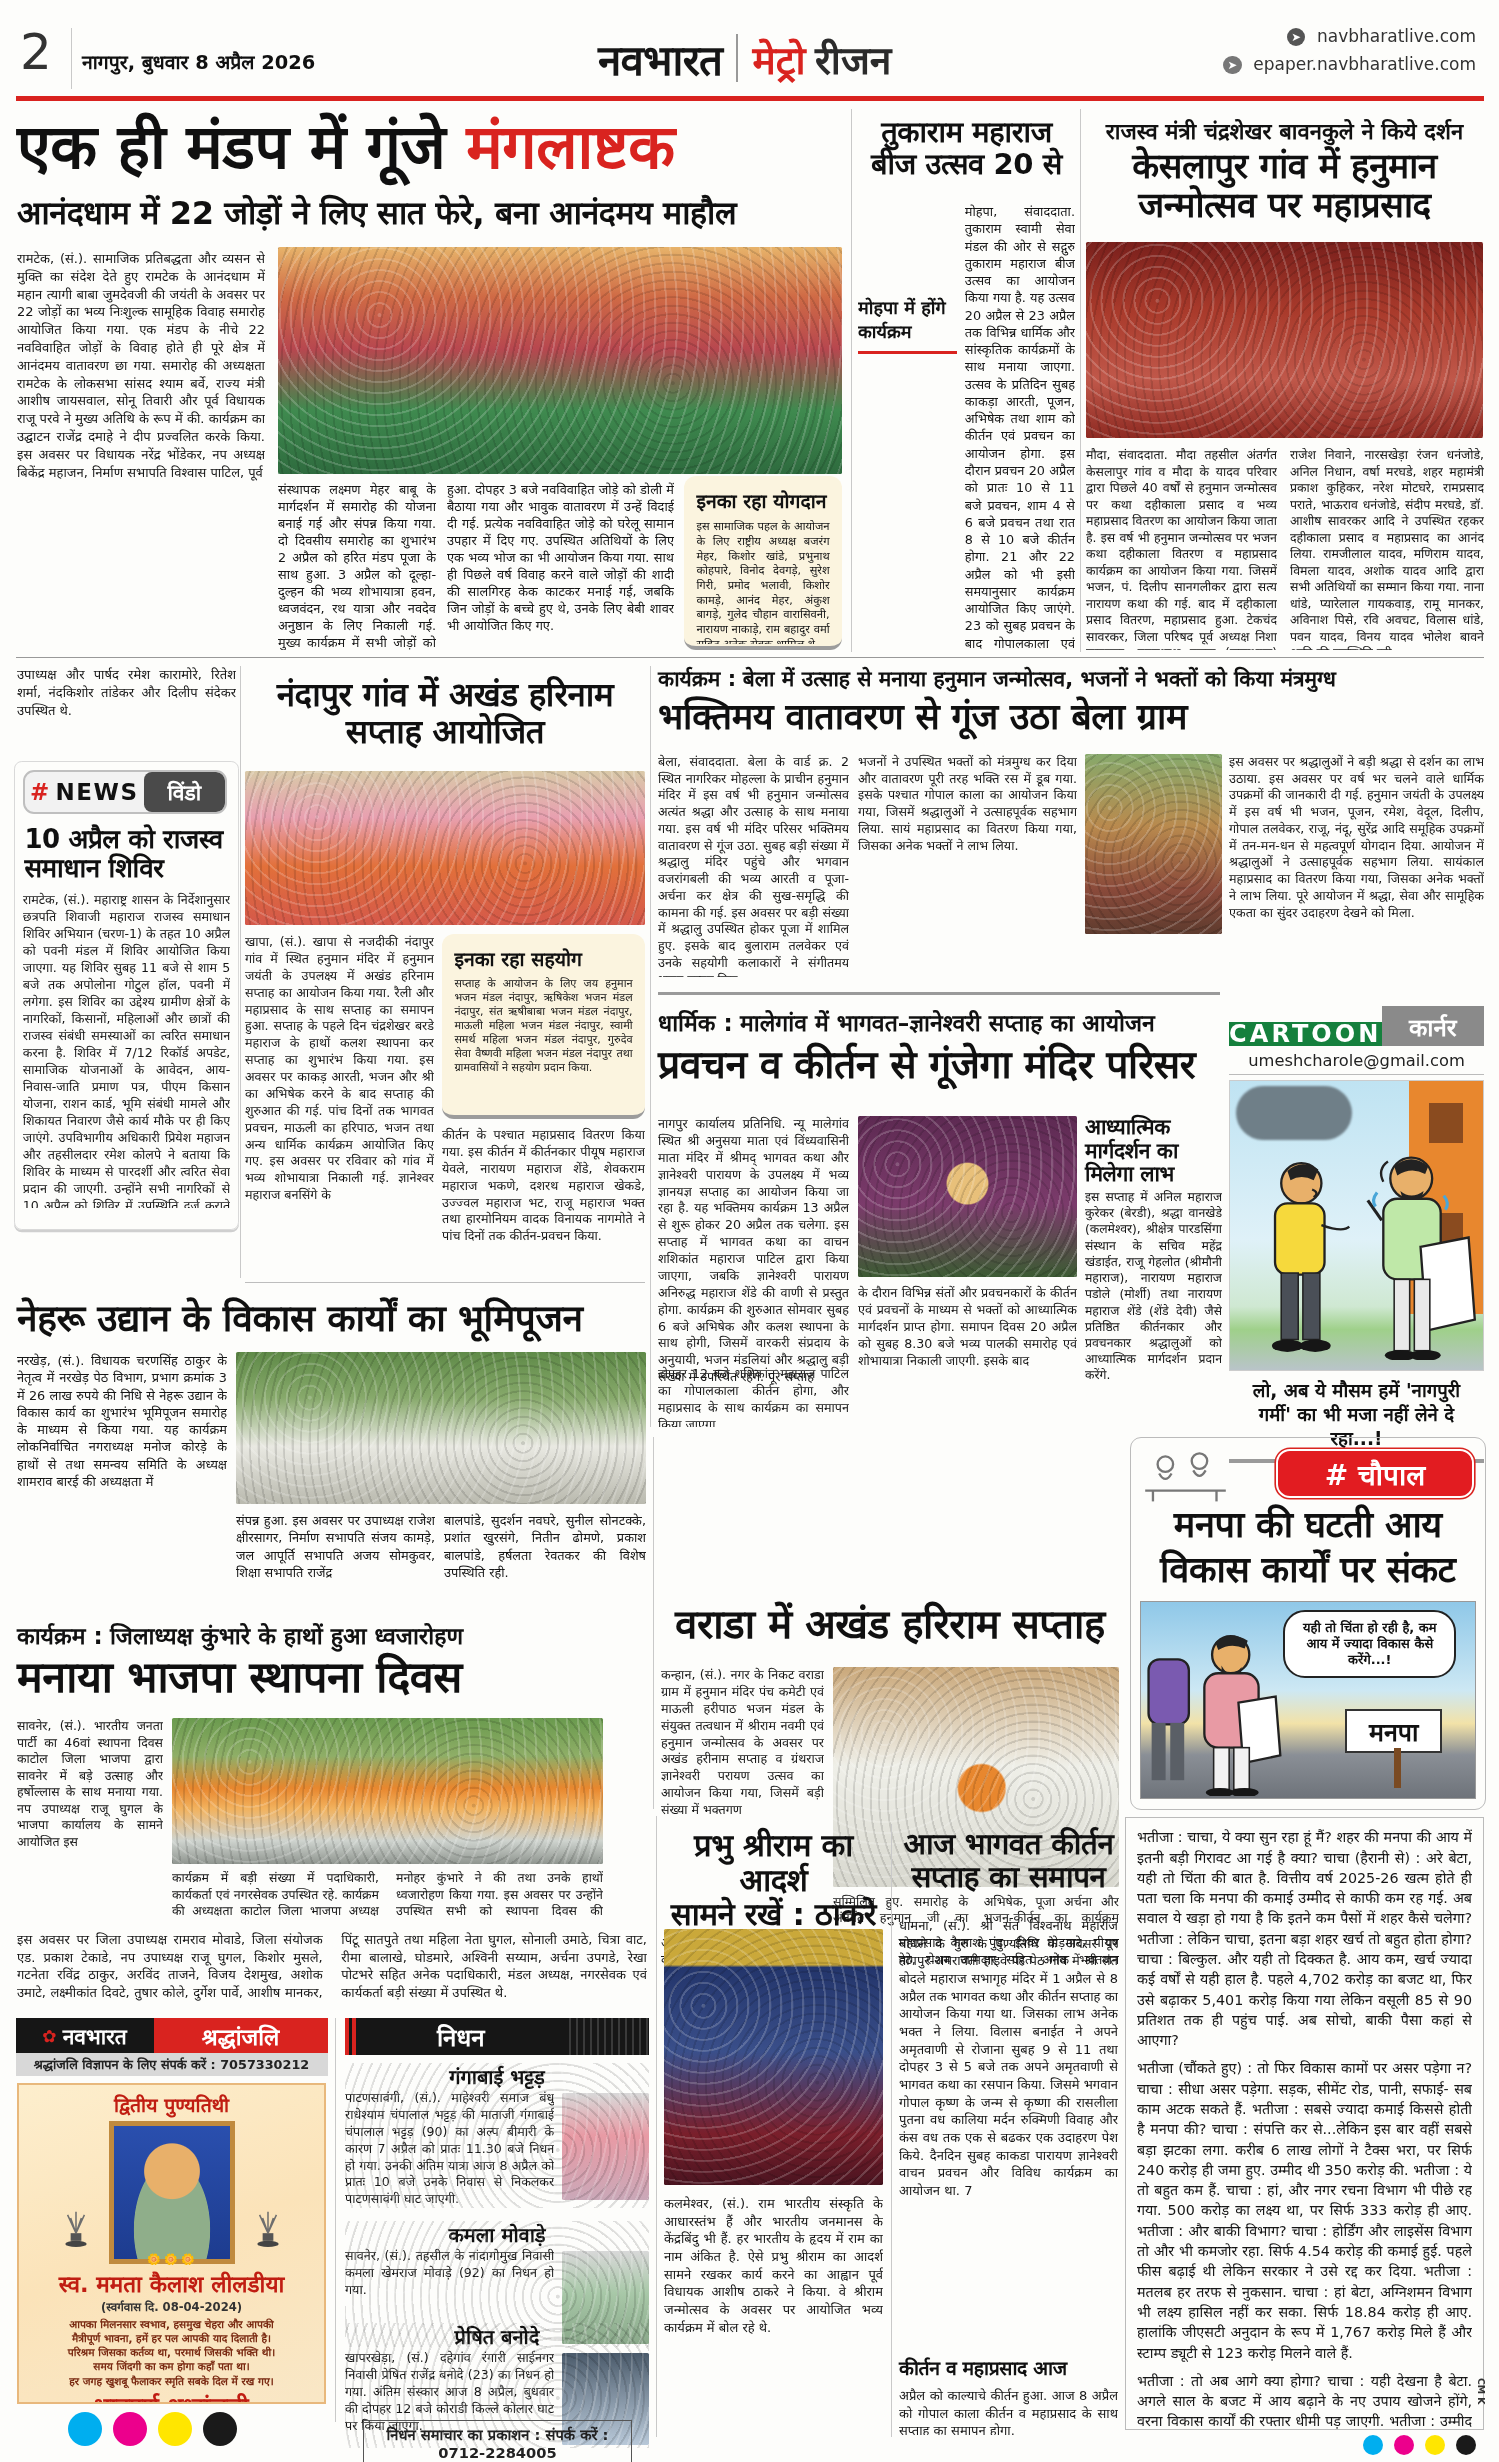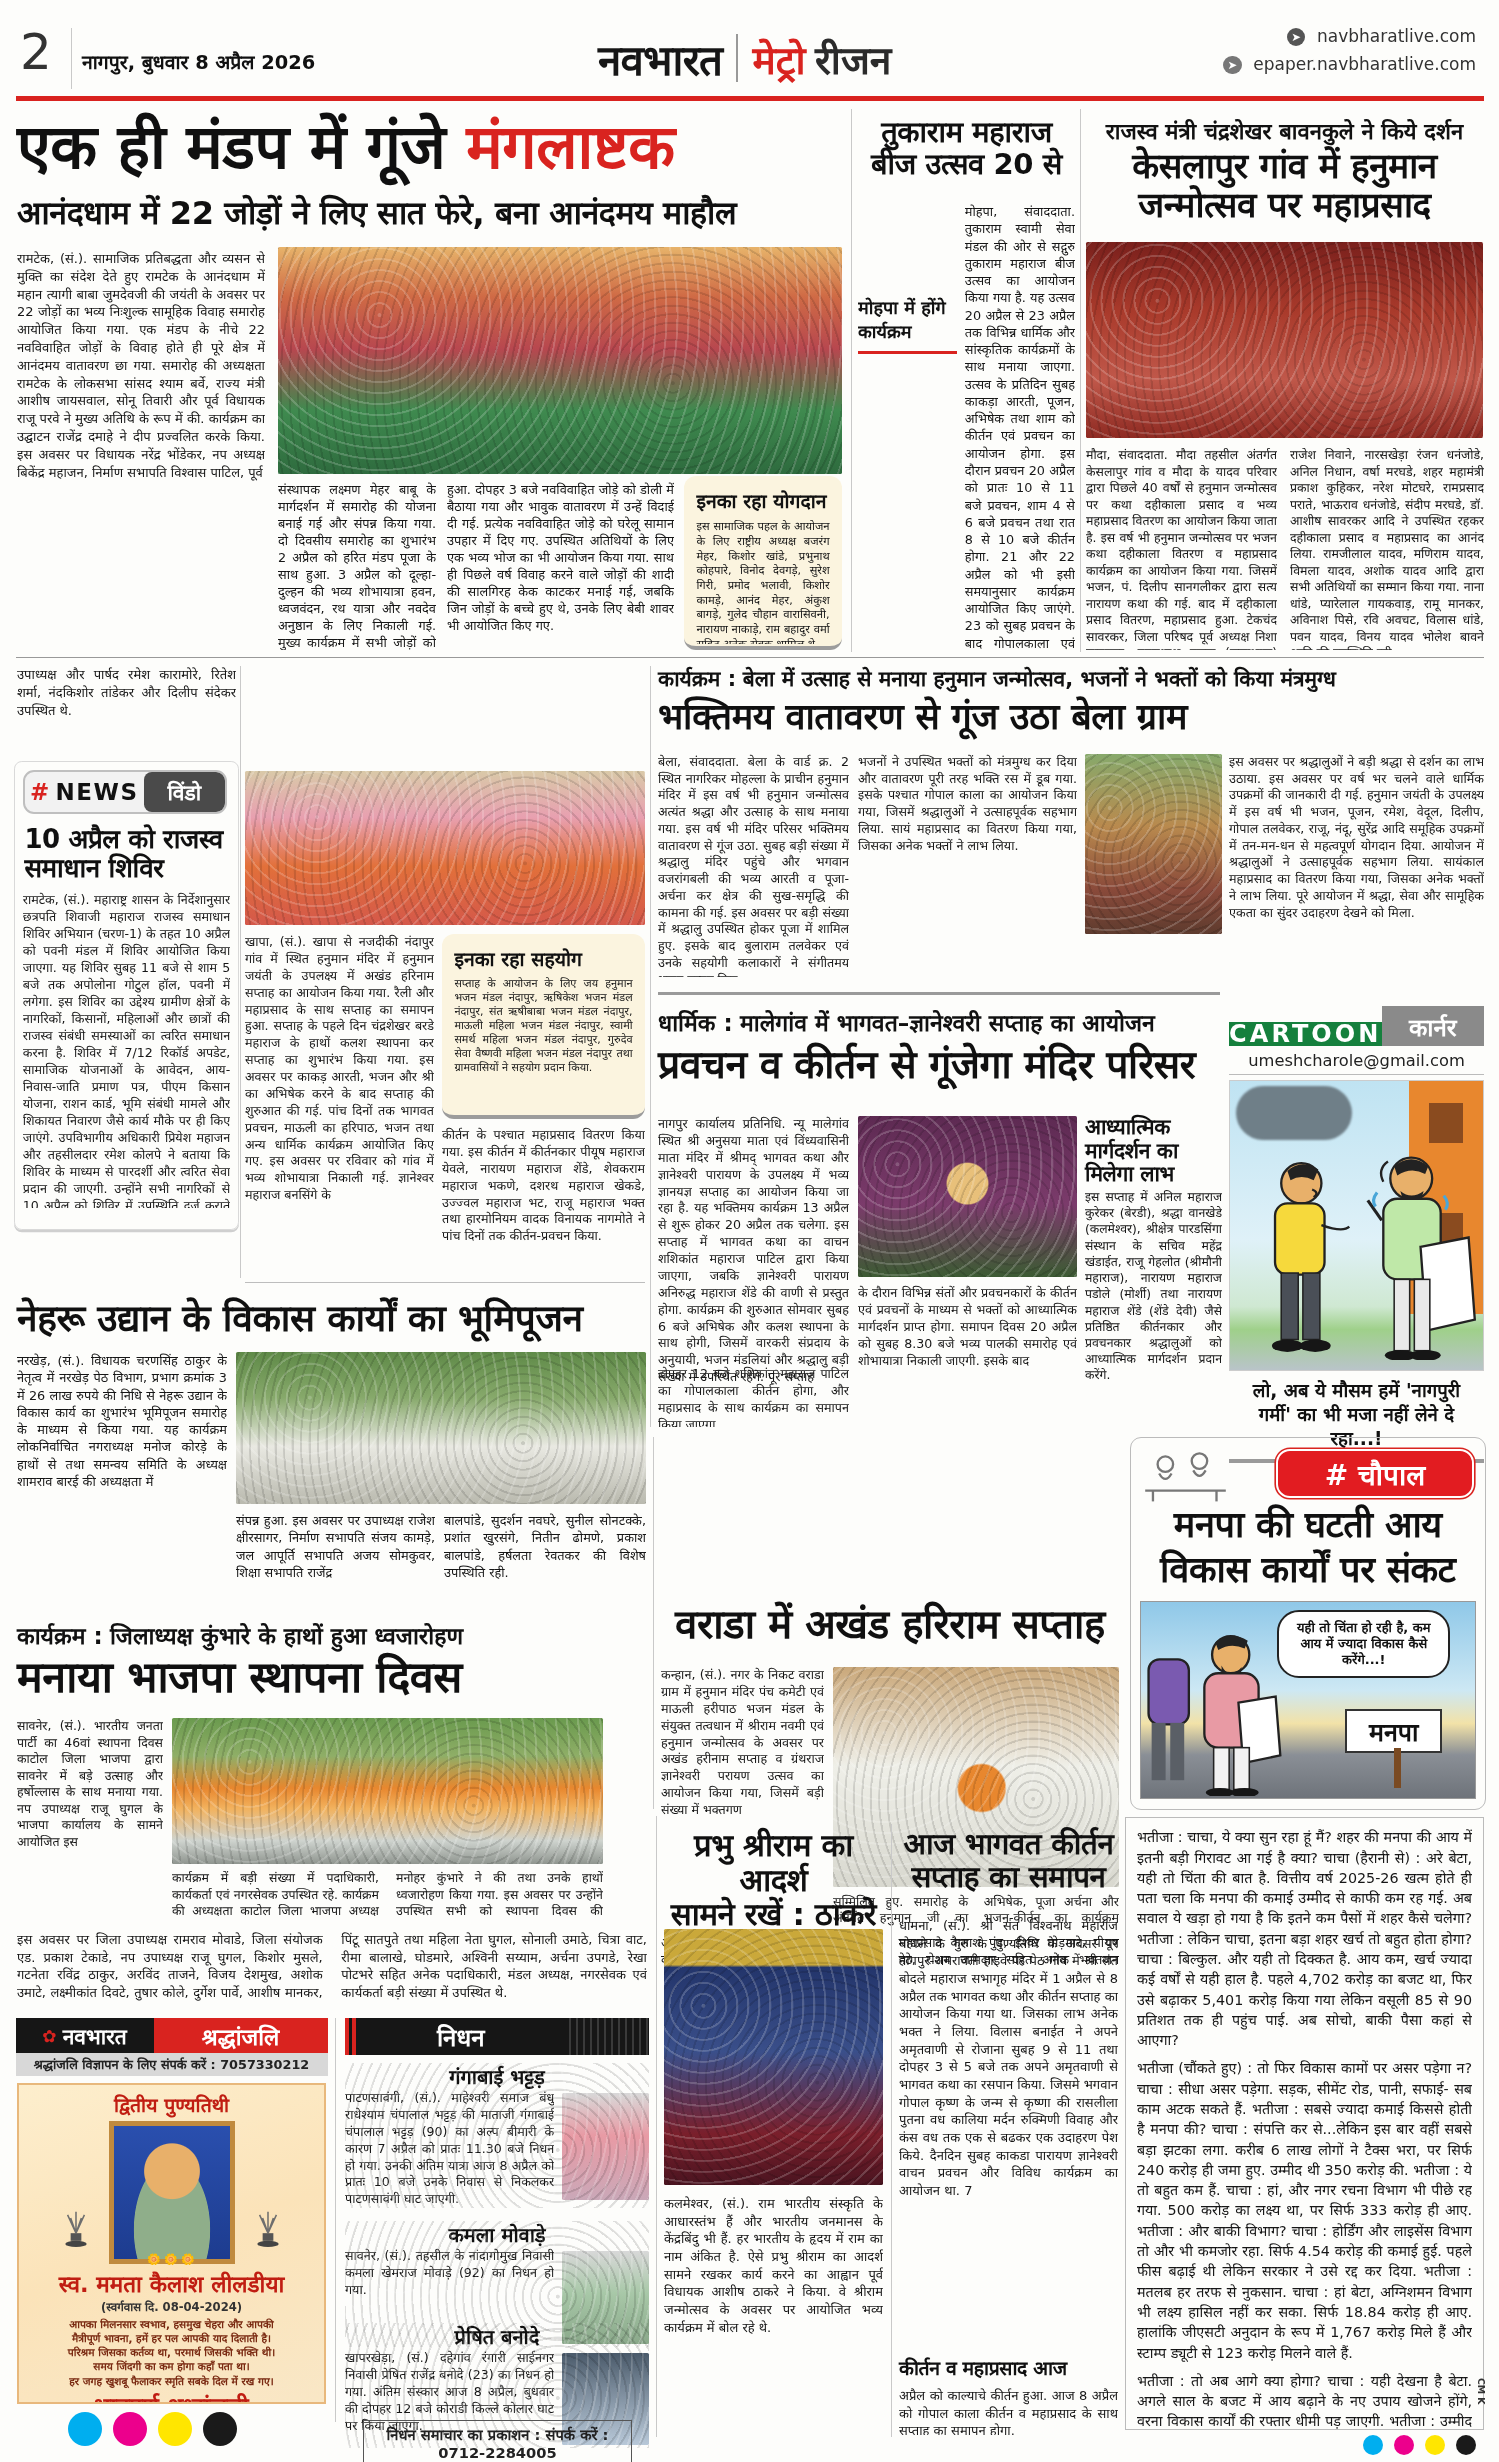--- a/index.html
+++ b/index.html
@@ -105,20 +105,21 @@
         <span style="letter-spacing:1.6px;color:#111;">NEWS</span>
       </div>
       <div style="width:81px;background:#4a4a4a;color:#fff;display:flex;align-items:center;justify-content:center;font-size:21px;font-weight:bold;border-radius:7.8px;">विंडो</div>
     </div>
     <div class="hl" style="font-size:26px;margin:11px 1.6px 7.8px 1.6px;">10 अप्रैल को राजस्व समाधान शिविर</div>
     <div class="jt" style="font-size:12.6px;line-height:1.35;height:317px;">रामटेक, (सं.). महाराष्ट्र शासन के निर्देशानुसार छत्रपति शिवाजी महाराज राजस्व समाधान शिविर अभियान (चरण-1) के तहत 10 अप्रैल को पवनी मंडल में शिविर आयोजित किया जाएगा. यह शिविर सुबह 11 बजे से शाम 5 बजे तक अपोलोना गोटुल हॉल, पवनी में लगेगा. इस शिविर का उद्देश्य ग्रामीण क्षेत्रों के नागरिकों, किसानों, महिलाओं और छात्रों की राजस्व संबंधी समस्याओं का त्वरित समाधान करना है. शिविर में 7/12 रिकॉर्ड अपडेट, सामाजिक योजनाओं के आवेदन, आय-निवास-जाति प्रमाण पत्र, पीएम किसान योजना, राशन कार्ड, भूमि संबंधी मामले और शिकायत निवारण जैसे कार्य मौके पर ही किए जाएंगे. उपविभागीय अधिकारी प्रियेश महाजन और तहसीलदार रमेश कोलपे ने बताया कि शिविर के माध्यम से पारदर्शी और त्वरित सेवा प्रदान की जाएगी. उन्होंने सभी नागरिकों से 10 अप्रैल को शिविर में उपस्थिति दर्ज कराते हुए इसका लाभ लें.</div>
   </div>
 
   <div class="vline" style="left:240px;top:666px;height:612px;"></div>
 
+  <div class="abs hl center" style="left:245px;top:677px;width:400px;font-size:33px;">नंदापुर गांव में अखंड हरिनाम सप्ताह आयोजित</div>
   <div class="ph" style="left:245px;top:771px;width:400px;height:154px;background:linear-gradient(180deg,#d9c9a8 0%,#e8a0b0 30%,#e2703a 62%,#d4584a 100%);"></div>
   <div class="abs jt" style="left:245px;top:934px;width:189px;height:343px;font-size:12.6px;line-height:1.34;">खापा, (सं.). खापा से नजदीकी नंदापुर गांव में स्थित हनुमान मंदिर में हनुमान जयंती के उपलक्ष्य में अखंड हरिनाम सप्ताह का आयोजन किया गया. रैली और महाप्रसाद के साथ सप्ताह का समापन हुआ. सप्ताह के पहले दिन चंद्रशेखर बरडे महाराज के हाथों कलश स्थापना कर सप्ताह का शुभारंभ किया गया. इस अवसर पर काकड़ आरती, भजन और श्री का अभिषेक करने के बाद सप्ताह की शुरुआत की गई. पांच दिनों तक भागवत प्रवचन, माऊली का हरिपाठ, भजन तथा अन्य धार्मिक कार्यक्रम आयोजित किए गए. इस अवसर पर रविवार को गांव में भव्य शोभायात्रा निकाली गई. ज्ञानेश्वर महाराज बनसिंगे के</div>
   <div class="abs cream" style="left:442px;top:934px;width:203px;height:185px;box-sizing:border-box;">
     <div style="font-size:19.4px;font-weight:bold;color:#111;margin-bottom:4.7px;">इनका रहा सहयोग</div>
     <div class="jt" style="font-size:11px;line-height:1.28;height:130px;">सप्ताह के आयोजन के लिए जय हनुमान भजन मंडल नंदापुर, ऋषिकेश भजन मंडल नंदापुर, संत ऋषीबाबा भजन मंडल नंदापुर, माऊली महिला भजन मंडल नंदापुर, स्वामी समर्थ महिला भजन मंडल नंदापुर, गुरुदेव सेवा वैष्णवी महिला भजन मंडल नंदापुर तथा ग्रामवासियों ने सहयोग प्रदान किया.</div>
   </div>
   <div class="abs jt" style="left:442px;top:1127px;width:203px;height:151px;font-size:12.6px;line-height:1.34;">कीर्तन के पश्चात महाप्रसाद वितरण किया गया. इस कीर्तन में कीर्तनकार पीयूष महाराज येवले, नारायण महाराज शेंडे, शेवकराम महाराज भकणे, दशरथ महाराज खेकडे, उज्ज्वल महाराज भट, राजू महाराज भक्त तथा हारमोनियम वादक विनायक नागमोते ने पांच दिनों तक कीर्तन-प्रवचन किया.</div>
 
   <div class="vline" style="left:650px;top:666px;height:761px;"></div>
 
@@ -223,21 +224,21 @@
       <line x1="18" y1="60" x2="18" y2="74" stroke="#777" stroke-width="3"></line>
       <line x1="100" y1="60" x2="100" y2="74" stroke="#777" stroke-width="3"></line>
       <circle cx="34" cy="26" r="10" fill="none" stroke="#777" stroke-width="3"></circle>
       <circle cx="78" cy="22" r="10" fill="none" stroke="#777" stroke-width="3"></circle>
       <path d="M26 38 q8 14 16 0 M70 34 q8 14 16 0" stroke="#777" stroke-width="3" fill="none"></path>
     </svg>
     <div class="badge-pill" style="position:absolute;right:11px;top:11px;width:194px;height:45px;font-size:28px;border-radius:14px;border:2.3px solid #fff;box-shadow:0 0 0 1.6px #d9231f;text-align:center;"># चौपाल</div>
     <div class="hl center" style="position:absolute;left:7.8px;top:67px;width:338px;font-size:36px;">मनपा की घटती आय</div>
     <div class="hl center" style="position:absolute;left:7.8px;top:112px;width:338px;font-size:36px;">विकास कार्यों पर संकट</div>
     <div style="position:absolute;left:9.3px;top:163px;width:334px;height:196px;border:1.6px solid #999;background:linear-gradient(180deg,#8fc8e8 0%,#cde8f4 45%,#f2e2a8 62%,#8a8f96 78%,#6e737a 100%);overflow:hidden;">
-      <div class="bubble" style="position:absolute;right:25px;top:7.8px;width:147px;">यही तो चिंता हो रही है, कम आय में ज्यादा विकास कैसे करेंगे...!</div>
+      <div class="bubble" style="position:absolute;right:19px;top:7.8px;width:147px;">यही तो चिंता हो रही है, कम आय में ज्यादा विकास कैसे करेंगे...!</div>
       <div class="signb" style="position:absolute;right:33px;top:107px;width:93px;height:40px;font-size:25px;">मनपा</div>
       <div style="position:absolute;right:74px;top:146px;width:7.8px;height:40px;background:#7a4a22;"></div>
       <svg style="position:absolute;left:6.2px;top:26px;" width="155" height="168" viewBox="0 0 200 216">
         <rect x="2" y="40" width="52" height="84" rx="14" fill="#7a5ab0" stroke="#222" stroke-width="3"></rect>
         <rect x="6" y="122" width="18" height="74" fill="#5a5f66"></rect>
         <rect x="30" y="122" width="18" height="74" fill="#5a5f66"></rect>
         <circle cx="108" cy="34" r="24" fill="#e8b06a" stroke="#222" stroke-width="3"></circle>
         <path d="M88 18 q20 -16 42 -2 l-4 10 q-18 -8 -34 2 z" fill="#222"></path>
         <path d="M96 48 q12 22 26 2 l-2 22 q-12 8 -22 0 z" fill="#222"></path>
         <rect x="74" y="58" width="70" height="96" rx="18" fill="#e89aa4" stroke="#222" stroke-width="3"></rect>

